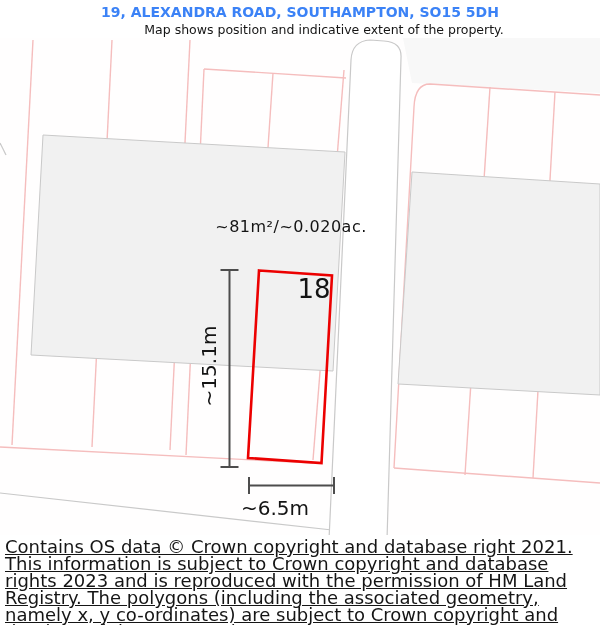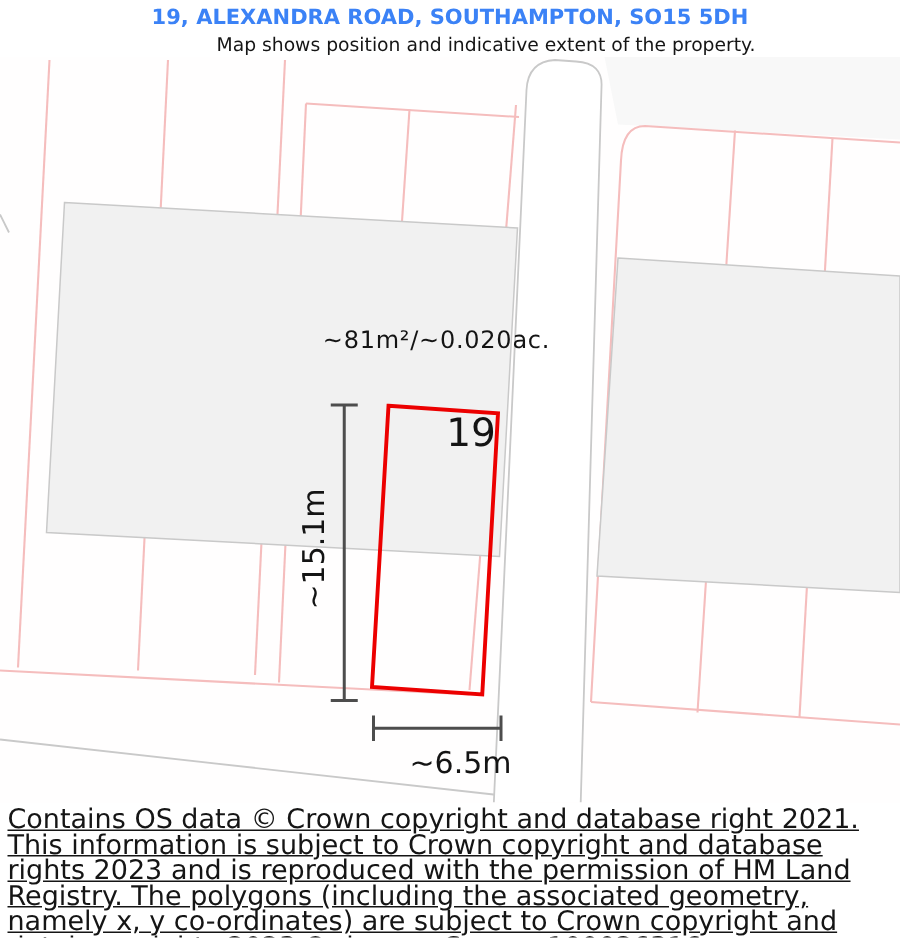--- a/index.html
+++ b/index.html
@@ -21,21 +21,21 @@
   .map svg{position:absolute;top:0;left:0;}
   .pink{stroke:var(--parcel-line);stroke-width:1.4;fill:none;}
   .gray{stroke:var(--map-line);stroke-width:1.2;fill:none;}
   .bld{fill:var(--building-fill);stroke:var(--map-line);stroke-width:1;}
   .roadfill{fill:#ffffff;stroke:var(--map-line);stroke-width:1.2;}
   .redplot{fill:none;stroke:var(--plot-outline);stroke-width:2.6;stroke-linejoin:miter;}
   .dim{stroke:var(--dimension-line);stroke-width:2;fill:none;}
   .maplabel{position:absolute;color:#141414;}
   .area-label{left:146px;top:179px;width:290px;text-align:center;font-size:16px;letter-spacing:.5px;}
   .plot-number{left:284px;top:236px;width:60px;text-align:center;font-size:26px;}
-  .hdim-label{left:241px;top:458px;width:100px;text-align:right;font-size:20px;}
+  .hdim-label{left:241px;top:458px;width:100px;text-align:left;font-size:20px;}
   .vdim-label{left:149px;top:316px;width:120px;text-align:center;font-size:20px;transform:rotate(-90deg);}
   .footer{position:absolute;top:538px;left:5px;width:593px;font-size:18px;line-height:17px;color:#151515;text-align:left;text-decoration:underline;}
 </style>
 </head>
 <body>
 
 <div class="page">
 
   <div class="header">
     <div class="title">19, ALEXANDRA ROAD, SOUTHAMPTON, SO15 5DH</div>
@@ -80,20 +80,20 @@
       </g>
 
       <g>
         <line class="dim" x1="249" y1="447.5" x2="334" y2="447.5"></line>
         <line class="dim" x1="249" y1="439" x2="249" y2="456"></line>
         <line class="dim" x1="334" y1="439" x2="334" y2="456"></line>
       </g>
     </svg>
 
     <div class="maplabel area-label">~81m²/~0.020ac.</div>
-    <div class="maplabel plot-number">19</div>
+    <div class="maplabel plot-number">18</div>
     <div class="maplabel vdim-label">~15.1m</div>
     <div class="maplabel hdim-label">~6.5m</div>
   </div>
 
   <div class="footer">Contains OS data © Crown copyright and database right 2021. This information is subject to Crown copyright and database rights 2023 and is reproduced with the permission of HM Land Registry. The polygons (including the associated geometry, namely x, y co-ordinates) are subject to Crown copyright and database rights 2023 Ordnance Survey 100026316.</div>
 
 </div>
 
 </body></html>

